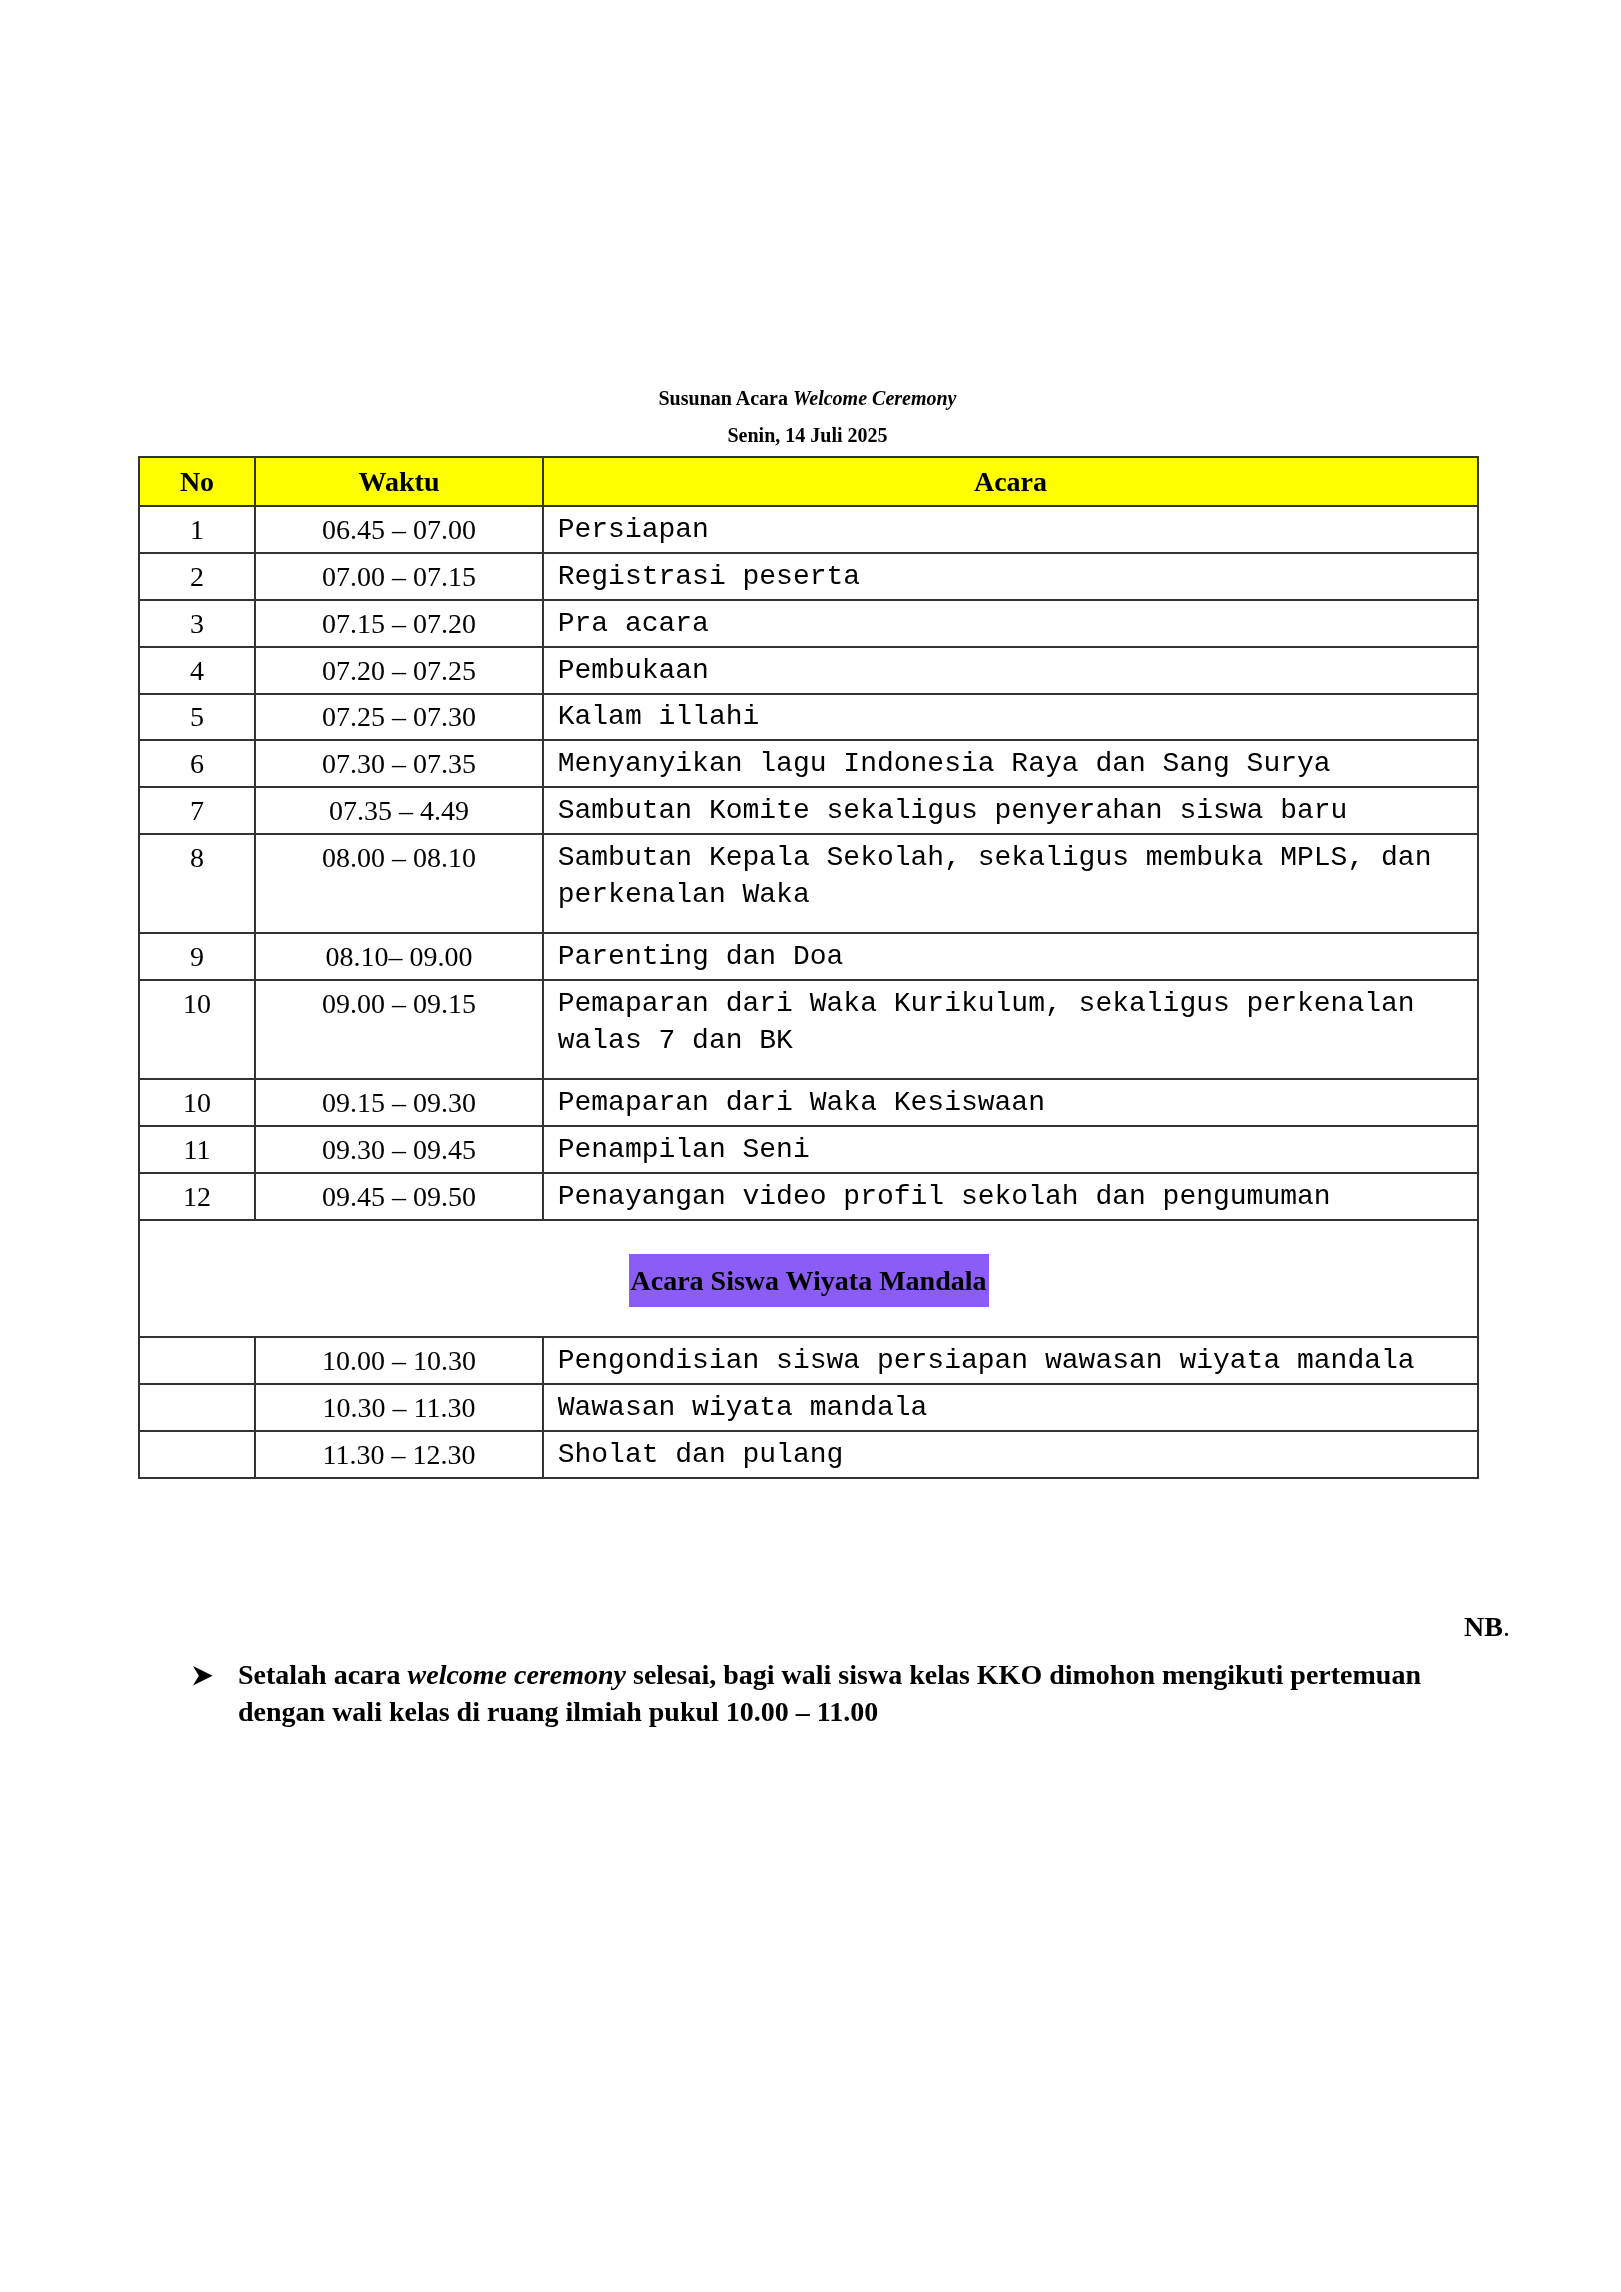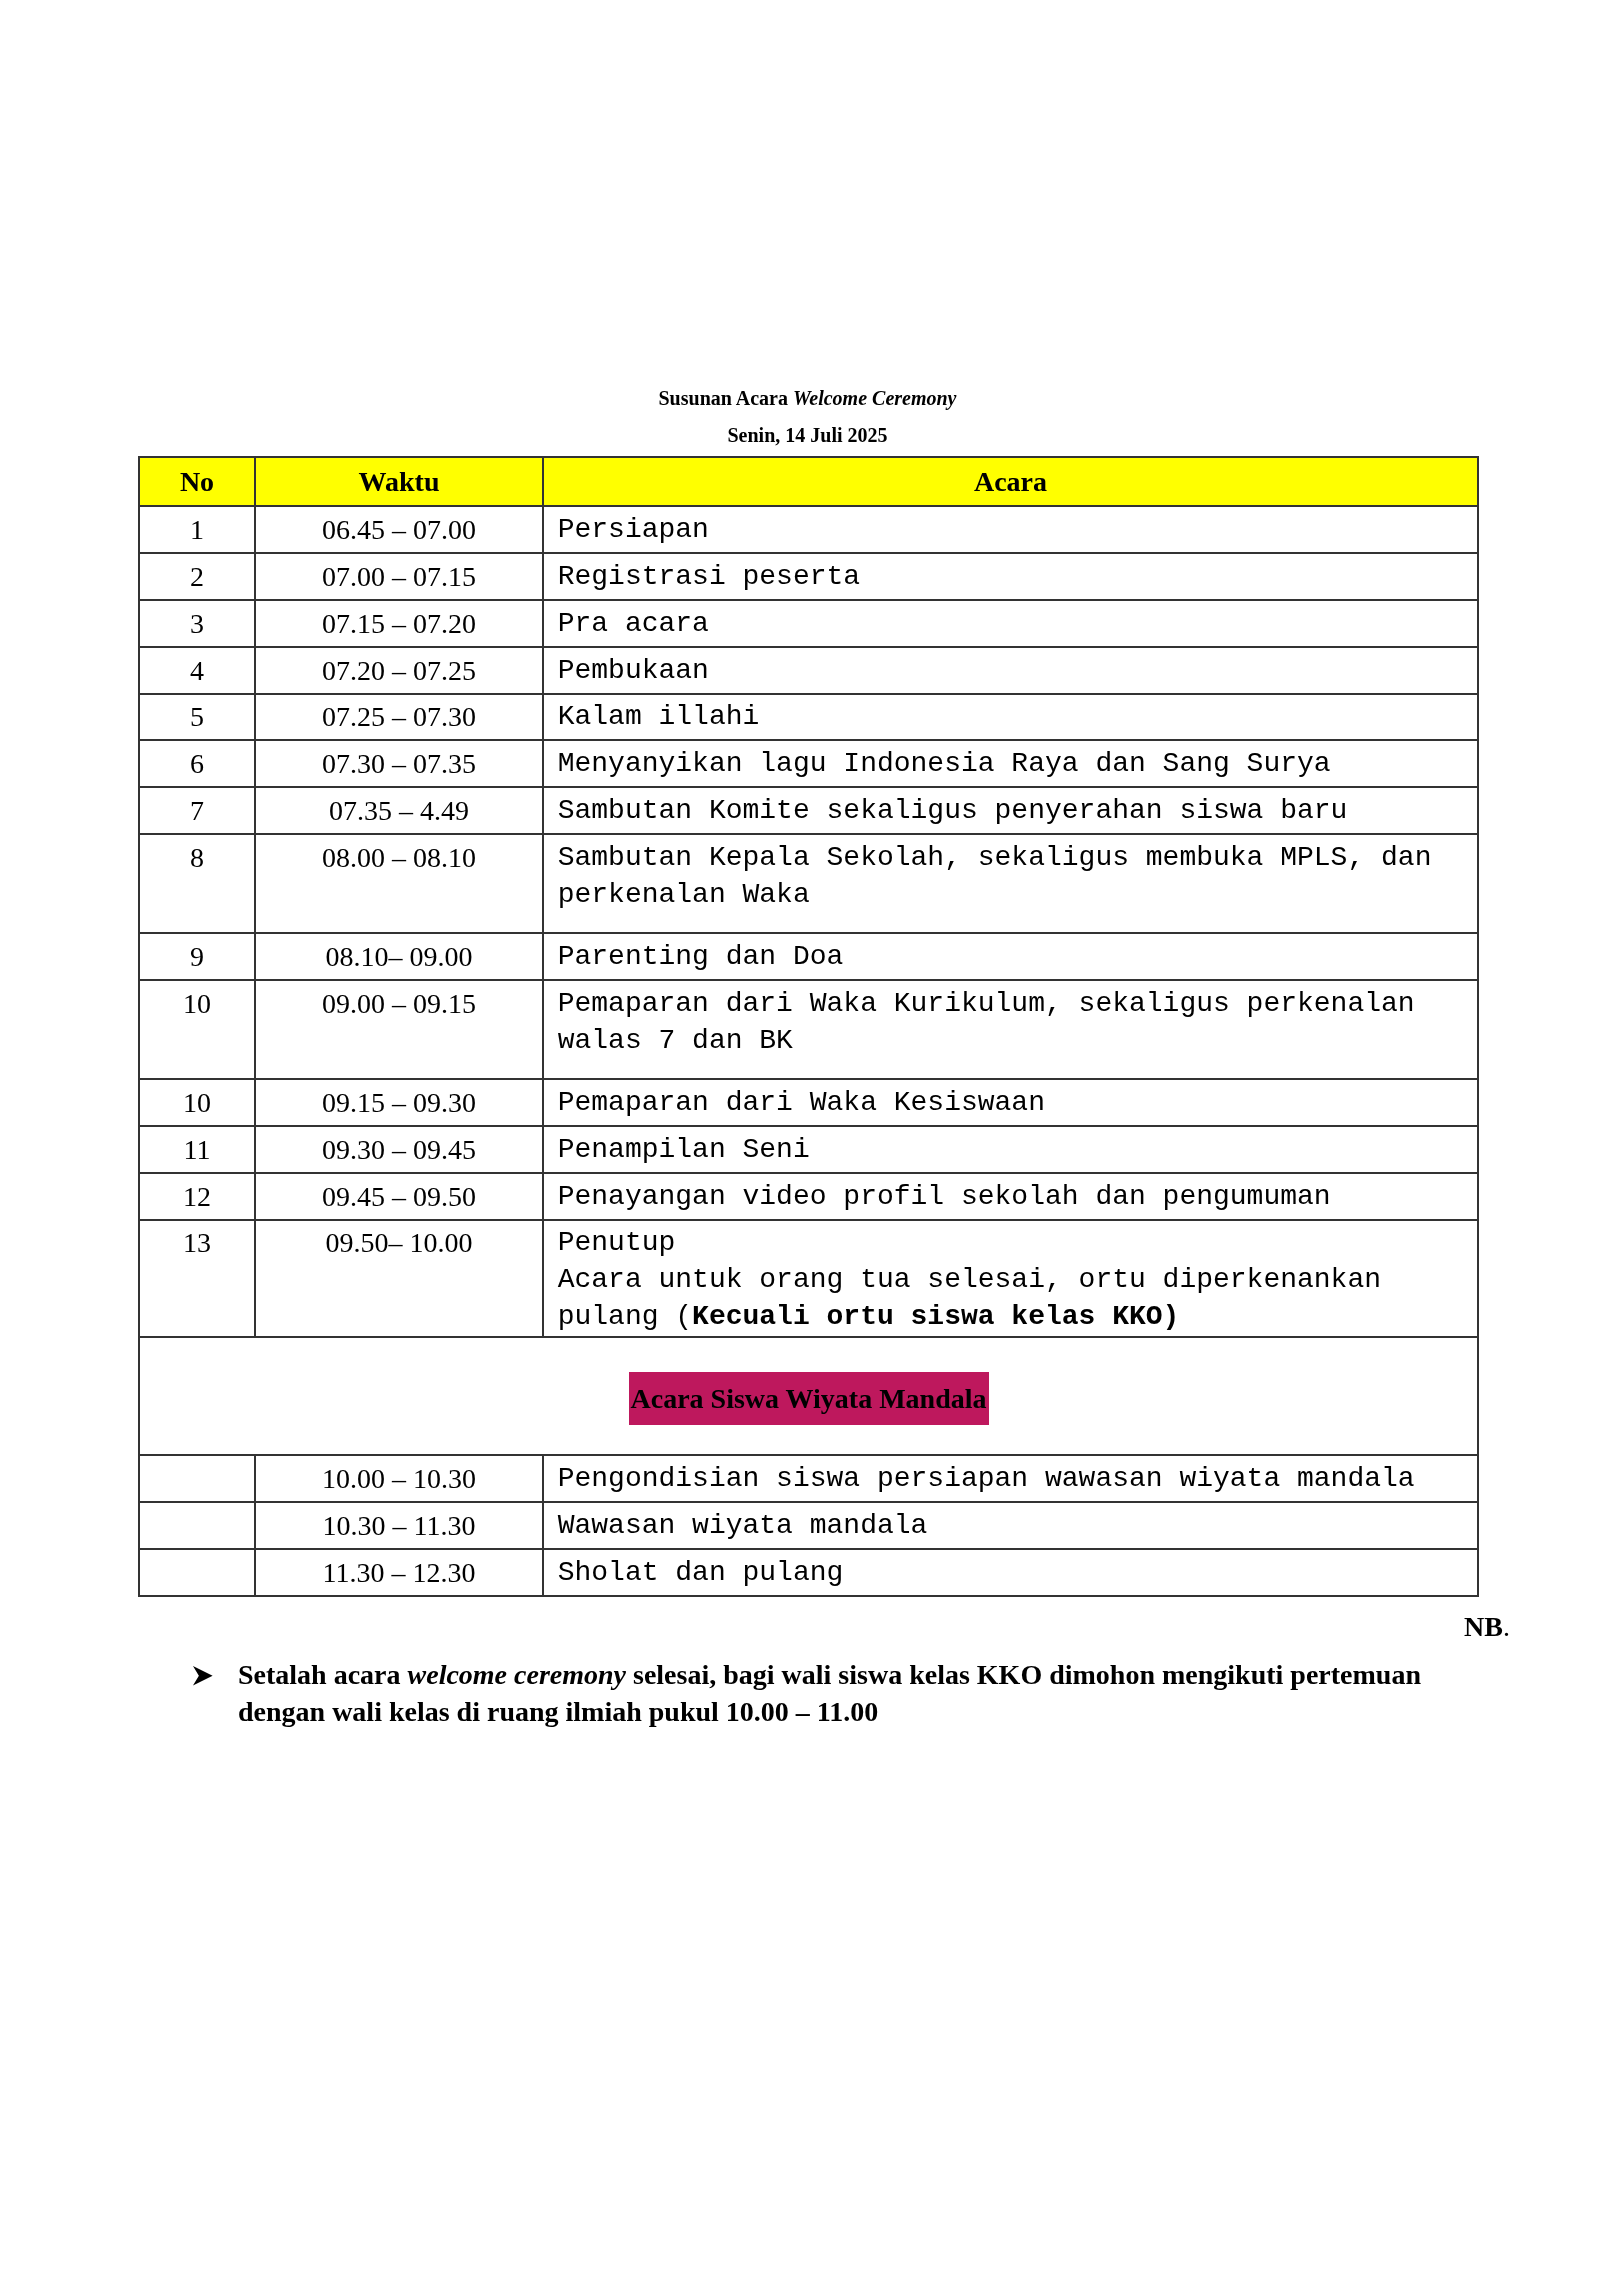--- a/index.html
+++ b/index.html
@@ -18,21 +18,21 @@
   table.schedule col.c-event { width: 935px; }
   table.schedule thead th { background: #ffff00; font-weight: bold; height: 45px;
                             text-align: center; vertical-align: middle; line-height: 39px; }
   table.schedule tbody td { line-height: 37px; padding-top: 3.9px; }
   td.no, td.time { text-align: center; }
   td.event { padding-left: 13.7px !important; padding-right: 13.7px !important; font-family: Liberation Mono, monospace; }
   tr.r1 td { height: 40px; }
   tr.r2 td { height: 92px; }
   tr.r3 td { height: 108px; }
   tr.section td { height: 112px; text-align: center; vertical-align: middle; padding: 0; }
-  .section-label { background: #be185d; font-weight: bold; padding: 11px 2px; }
+  .section-label { background: #8b5cf6; font-weight: bold; padding: 11px 2px; }
   .bold { font-weight: bold; }
 
   .nb-block { position: absolute; left: 138px; top: 1607px; width: 1372px; font-size: 28px; }
   .nb-title { font-weight: bold; line-height: 39px; text-align: right; }
   .nb-title span.dot { font-weight: normal; }
   .nb-item { position: relative; margin-top: 10px; padding-left: 100px; font-weight: bold; line-height: 37px; width: 1264px; }
   .nb-item i { font-style: italic; }
   .arrow { position: absolute; left: 54px; top: 8.8px; width: 21.6px; height: 21.6px; }
 </style>
 </head>
@@ -115,28 +115,20 @@
     <tr class="r1">
       <td class="no">11</td>
       <td class="time">09.30 – 09.45</td>
       <td class="event">Penampilan Seni</td>
     </tr>
     <tr class="r1">
       <td class="no">12</td>
       <td class="time">09.45 – 09.50</td>
       <td class="event">Penayangan video profil sekolah dan  pengumuman</td>
     </tr>
-    <tr class="r3">
-      <td class="no">13</td>
-      <td class="time">09.50– 10.00</td>
-      <td class="event">
-        <div>Penutup</div>
-        <div><span>Acara untuk orang tua selesai, ortu diperkenankan pulang (</span><span class="bold">Kecuali ortu siswa kelas KKO)</span></div>
-      </td>
-    </tr>
     <tr class="section">
       <td colspan="3">
         <span class="section-label">Acara Siswa Wiyata Mandala</span>
       </td>
     </tr>
     <tr class="r1">
       <td class="no"></td>
       <td class="time">10.00 – 10.30</td>
       <td class="event">Pengondisian siswa persiapan wawasan wiyata mandala</td>
     </tr>

